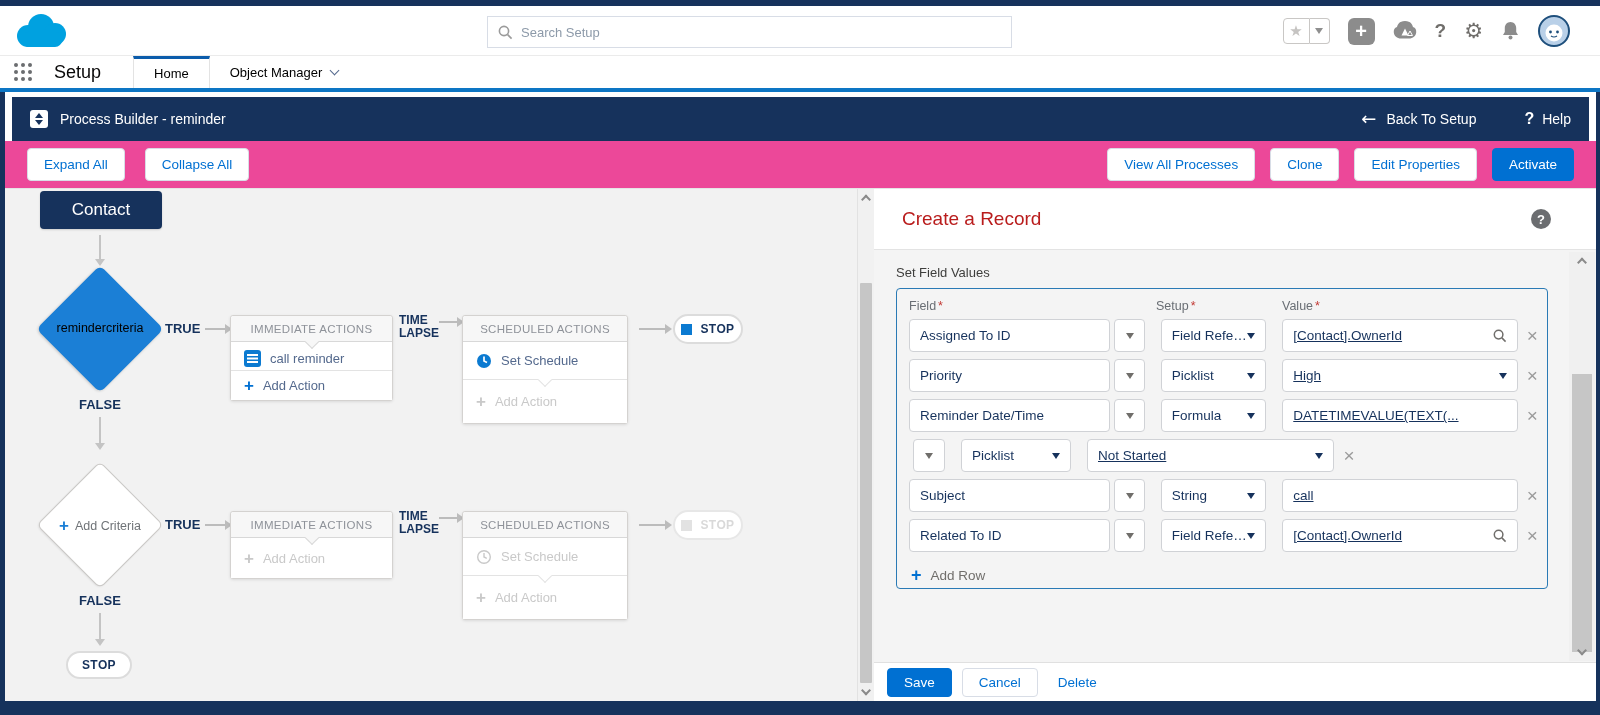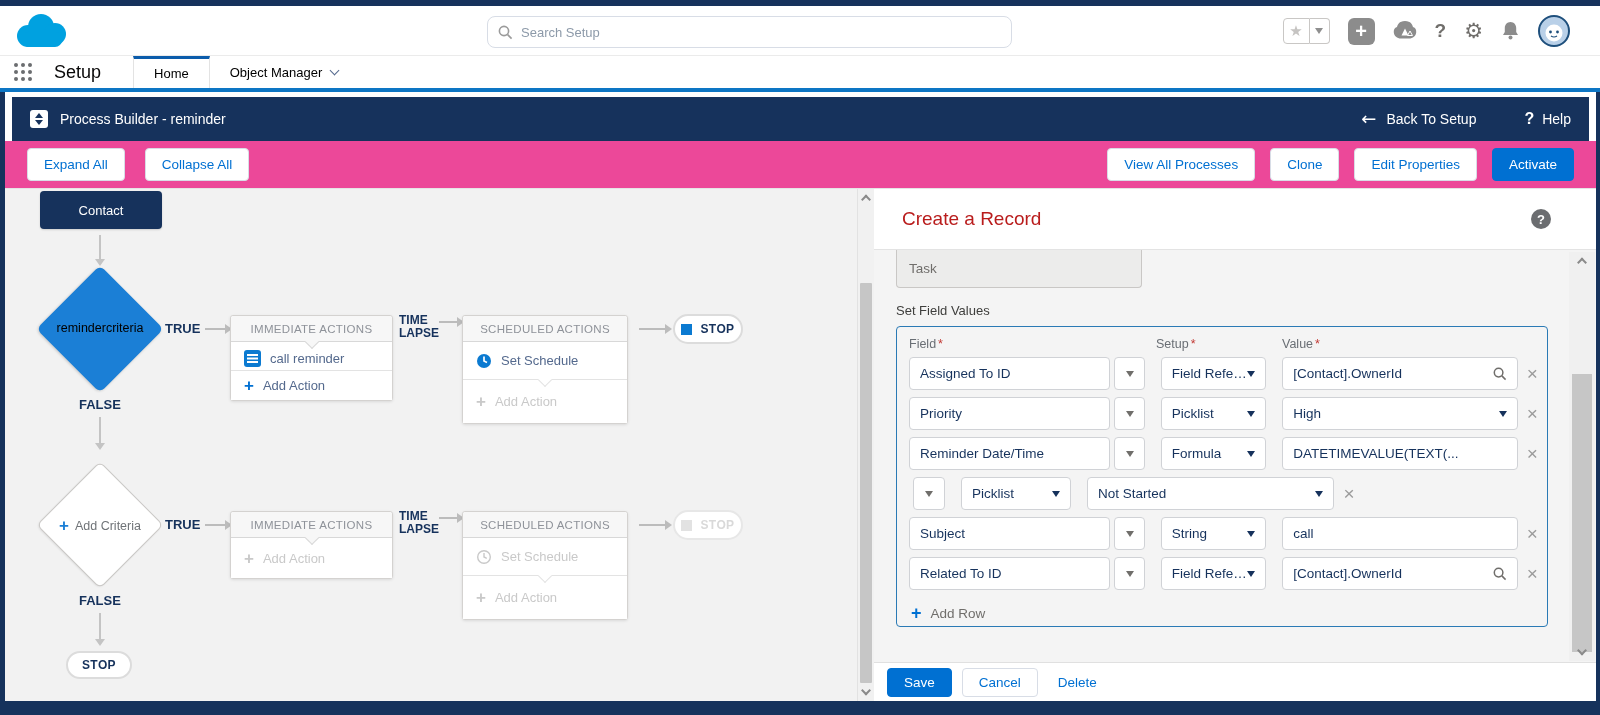--- a/index.html
+++ b/index.html
@@ -4,21 +4,21 @@
 <style>
   * { box-sizing: border-box; margin: 0; padding: 0; }
   html,body { width:1600px; height:715px; overflow:hidden; }
   body { font-family:"Liberation Sans", sans-serif; background:#fff; color:#16325c; }
   .page { position:relative; width:1600px; height:715px; background:#fff; }
 
   
   .top-strip { height:6px; background:#16325c; }
   .global-header { position:relative; height:50px; background:#fff; border-bottom:1px solid #ebebeb; }
   .logo { position:absolute; left:14px; top:4px; }
-  .search-wrap { position:absolute; left:487px; top:10px; width:525px; height:32px; border:1px solid #d8dde6; border-radius:8px; background:#fff; display:flex; align-items:center; padding:0 10px; }
+  .search-wrap { position:absolute; left:487px; top:10px; width:525px; height:32px; border:1px solid #d8dde6; border-radius:0; background:#fff; display:flex; align-items:center; padding:0 10px; }
   .search-wrap input { border:none; outline:none; flex:1; font-size:13px; color:#16325c; font-family:"Liberation Sans",sans-serif; background:transparent; margin-left:8px; }
   .search-wrap input::placeholder { color:#8d9aa9; }
   .hdr-actions { position:absolute; right:30px; top:0; height:50px; display:flex; align-items:center; gap:18px; }
   .fav-group { display:flex; }
   .fav-star { width:27px; height:26px; border:1px solid #c9c7c5; border-radius:4px 0 0 4px; display:flex; align-items:center; justify-content:center; color:#c6c4c2; font-size:15px; background:#fff; }
   .fav-dd { width:20px; height:26px; border:1px solid #c9c7c5; border-left:none; border-radius:0 4px 4px 0; display:flex; align-items:center; justify-content:center; background:#fff; }
   .plus-tile { width:27px; height:27px; background:#8c8c8c; border-radius:6px; color:#fff; font-size:20px; font-weight:bold; display:flex; align-items:center; justify-content:center; line-height:1; }
   .ghicon { color:#706e6b; display:flex; align-items:center; justify-content:center; }
   .qmark { font-size:19px; font-weight:bold; color:#706e6b; }
   .avatar { width:32px; height:32px; }
@@ -50,21 +50,21 @@
   .pb-toolbar { height:48px; display:flex; align-items:center; padding:0 22px; border-bottom:1px solid #e5e5e5; background:#ec4899; }
   .btn { height:33px; border:1px solid #d8dde6; border-radius:4px; background:#fff; color:#0070d2; font-size:13.5px; padding:0 16px; display:flex; align-items:center; font-family:"Liberation Sans",sans-serif; cursor:pointer; }
   .btn.primary { background:#0070d2; color:#fff; border-color:#0070d2; }
   .tb-left { display:flex; gap:20px; }
   .tb-right { margin-left:auto; display:flex; gap:15px; }
 
   
   .pb-body { display:flex; height:512px; }
   .canvas { position:relative; flex:1; background:#f2f2f2; overflow:hidden; }
 
-  .node-contact { position:absolute; left:35px; top:2px; width:122px; height:38px; background:#16325c; color:#fff; border-radius:4px; display:flex; align-items:center; justify-content:center; font-size:13px; box-shadow:0 1px 2px rgba(0,0,0,.15); }
+  .node-contact { position:absolute; left:35px; top:2px; width:122px; height:38px; background:#16325c; color:#fff; border-radius:4px; display:flex; align-items:center; justify-content:center; font-size:17px; box-shadow:0 1px 2px rgba(0,0,0,.15); }
   .diamond { position:absolute; width:90px; height:90px; transform:rotate(45deg); border-radius:6px; }
   .diamond.blue { background:#1b7fd6; box-shadow:0 1px 3px rgba(0,0,0,.2); }
   .diamond.empty { background:#fff; border:1px solid #c9c7c5; box-shadow:0 1px 2px rgba(0,0,0,.08); }
   .dlabel { position:absolute; width:130px; text-align:center; font-size:12.5px; display:flex; align-items:center; justify-content:center; gap:6px; }
   .dlabel.white { color:#000000; }
   .dlabel.gray { color:#6f7377; }
   .dlabel .plus-blue { color:#1b7fd6; font-size:17px; font-weight:bold; line-height:1; }
   .flow-label { position:absolute; font-weight:bold; font-size:13px; color:#16325c; }
   .tl-label { position:absolute; font-weight:bold; font-size:12px; color:#16325c; line-height:1.1; white-space:pre-line; text-align:left; }
 
@@ -108,21 +108,21 @@
   .fv-headrow .h-field { width:247px; }
   .fv-headrow .h-type { width:126px; }
   .fv-headrow .h-value { width:247px; }
   .req { color:#c23934; margin-left:2px; }
   .fv-row { display:flex; align-items:center; margin-bottom:7px; }
   .inp { height:33px; background:#fff; border:1px solid #d0d2d6; border-radius:4px; display:flex; align-items:center; font-size:13.5px; color:#16325c; padding:0 10px; overflow:hidden; white-space:nowrap; }
   .inp-text { flex:1; overflow:hidden; text-overflow:ellipsis; }
   .field-seg { width:211px; }
   .dd-btn { width:32px; margin-left:4px; justify-content:center; padding:0; }
   .type-seg { width:110px; margin-left:16px; }
-  .value-seg { width:247px; margin-left:16px; }
+  .value-seg { width:247px; margin-left:16px;text-decoration:underline; }
   .caret { width:0; height:0; border-left:4.5px solid transparent; border-right:4.5px solid transparent; border-top:6px solid #16325c; flex:none; }
   .caret.gray { border-top-color:#706e6b; }
   .row-remove { width:14px; margin-left:8px; text-align:center; color:#9b9b9b; font-size:19px; line-height:1; cursor:pointer; }
   .add-row { display:flex; align-items:center; gap:9px; margin:14px 0 4px 2px; font-size:13.5px; color:#706e6b; }
   .add-row .plus { color:#0070d2; font-size:18px; font-weight:bold; line-height:1; }
   .panel-footer { height:39px; background:#fff; border-top:1px solid #e0e0e0; display:flex; align-items:center; gap:10px; padding-left:13px; }
   .panel-footer .btn { height:29px; }
   .link-btn { border:none; background:none; color:#0070d2; font-size:13.5px; padding:0 10px; font-family:"Liberation Sans",sans-serif; cursor:pointer; }
   .panel-sbar { position:absolute; top:2px; right:1px; width:26px; height:409px; background:#f0f0f0; }
   .panel-sbar .thumb { position:absolute; left:3px; right:3px; background:#c6c6c6; }
@@ -364,21 +364,20 @@
         <span class="thumb" style="top:94px; height:400px;"></span>
         <span class="chev down"></span>
       </div>
 
       <aside class="panel">
         <div class="panel-head">
           <span class="panel-title">Create a Record</span>
           <span class="help-circle">?</span>
         </div>
         <div class="panel-content">
-          <div class="task-input">Task</div>
           <div class="section-label">Set Field Values</div>
 
           <div class="fv-box">
             <div class="fv-headrow">
               <span class="h-field"><span>Field</span><span class="req">*</span></span>
               <span class="h-type"><span>Setup</span><span class="req">*</span></span>
               <span class="h-value"><span>Value</span><span class="req">*</span></span>
             </div>
             <div id="fv-rows">
                 <div class="fv-row">

